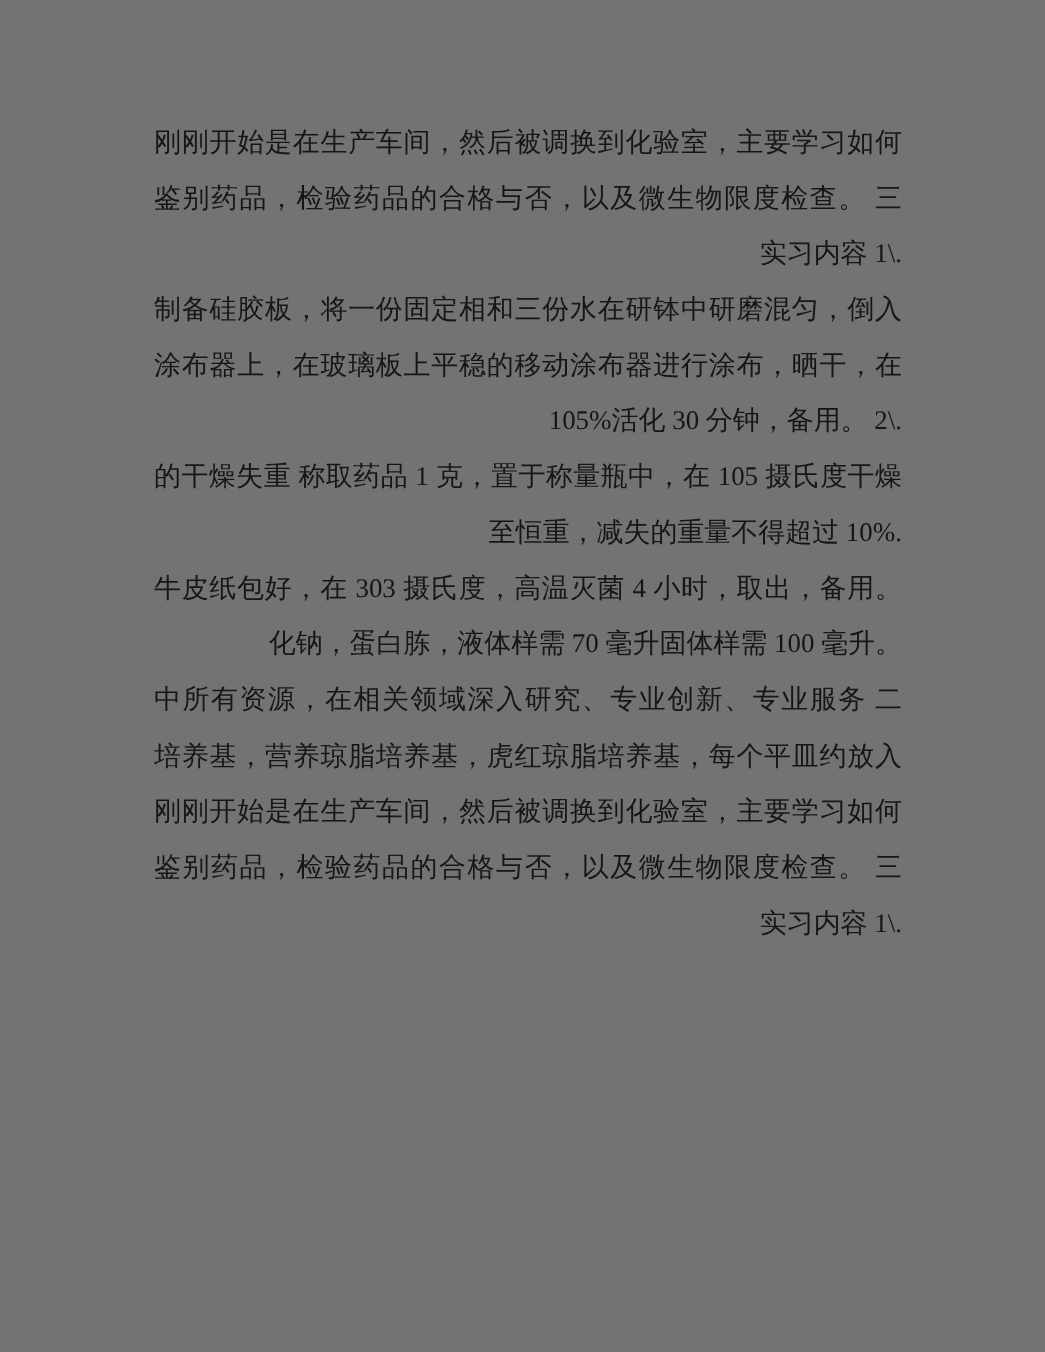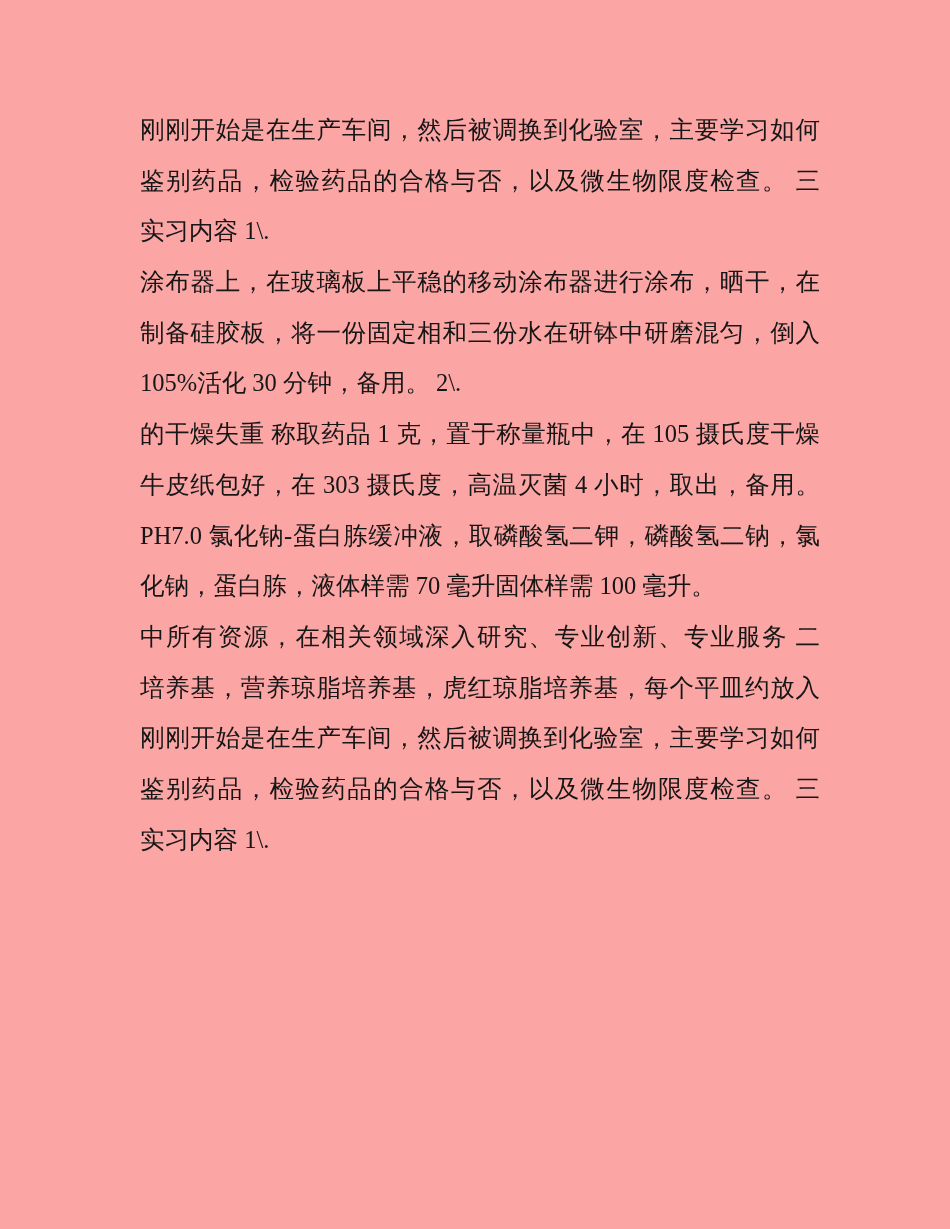--- a/index.html
+++ b/index.html
@@ -10,55 +10,55 @@
     width: 950px;
     height: 1229px;
     background: #ffffff;
     overflow: hidden;
     font-family: "Liberation Serif", "DejaVu Serif", serif;
   }
   .page {
     position: relative;
     width: 950px;
     height: 1229px;
-    background: #fca5a5;
+    background: #737373;
   }
   .text-block {
     position: absolute;
     left: 140px;
     top: 105px;
     width: 680px;
     font-size: 24.5px;
     color: #161616;
   }
   .line {
     height: 50.7px;
     line-height: 50.7px;
-    text-align: left;
+    text-align: right;
     white-space: normal;
   }
   .line.justify {
     text-align: justify;
     text-align-last: justify;
   }
 </style>
 </head>
 <body style="background: rgb(255, 255, 255);">
 
 <div class="page">
   <div class="text-block" style="color: rgb(22, 22, 22);">
       <div class="line justify">刚刚开始是在生产车间，然后被调换到化验室，主要学习如何</div>
       <div class="line justify">鉴别药品，检验药品的合格与否，以及微生物限度检查。 三</div>
       <div class="line">实习内容 1\.</div>
+      <div class="line justify">制备硅胶板，将一份固定相和三份水在研钵中研磨混匀，倒入</div>
       <div class="line justify">涂布器上，在玻璃板上平稳的移动涂布器进行涂布，晒干，在</div>
-      <div class="line justify">制备硅胶板，将一份固定相和三份水在研钵中研磨混匀，倒入</div>
       <div class="line">105%活化 30 分钟，备用。 2\.</div>
       <div class="line justify">的干燥失重 称取药品 1 克，置于称量瓶中，在 105 摄氏度干燥</div>
+      <div class="line">至恒重，减失的重量不得超过 10%.</div>
       <div class="line justify">牛皮纸包好，在 303 摄氏度，高温灭菌 4 小时，取出，备用。</div>
-      <div class="line justify">PH7.0 氯化钠-蛋白胨缓冲液，取磷酸氢二钾，磷酸氢二钠，氯</div>
       <div class="line">化钠，蛋白胨，液体样需 70 毫升固体样需 100 毫升。</div>
       <div class="line justify">中所有资源，在相关领域深入研究、专业创新、专业服务 二</div>
       <div class="line justify">培养基，营养琼脂培养基，虎红琼脂培养基，每个平皿约放入</div>
       <div class="line justify">刚刚开始是在生产车间，然后被调换到化验室，主要学习如何</div>
       <div class="line justify">鉴别药品，检验药品的合格与否，以及微生物限度检查。 三</div>
       <div class="line">实习内容 1\.</div>
     </div>
 </div>
 
 </body></html>

